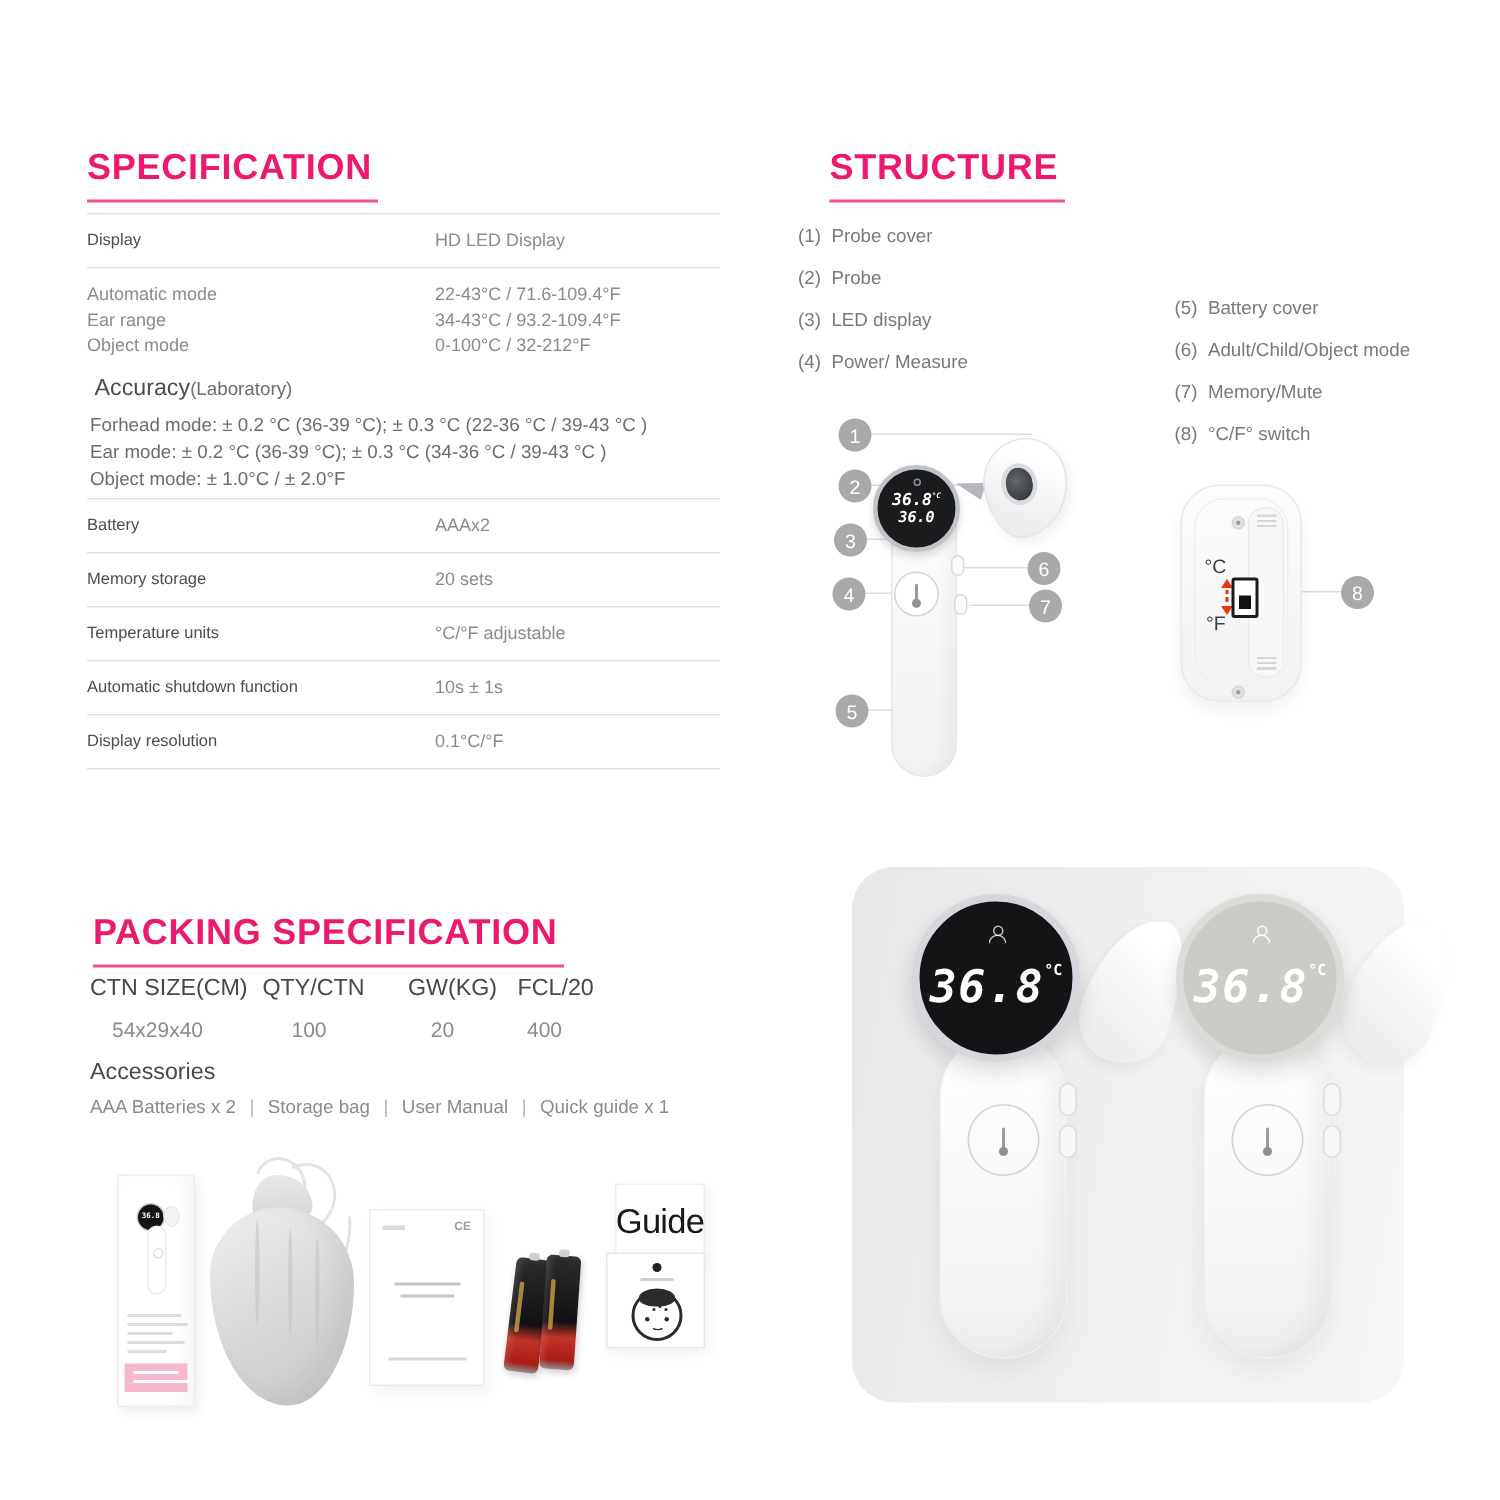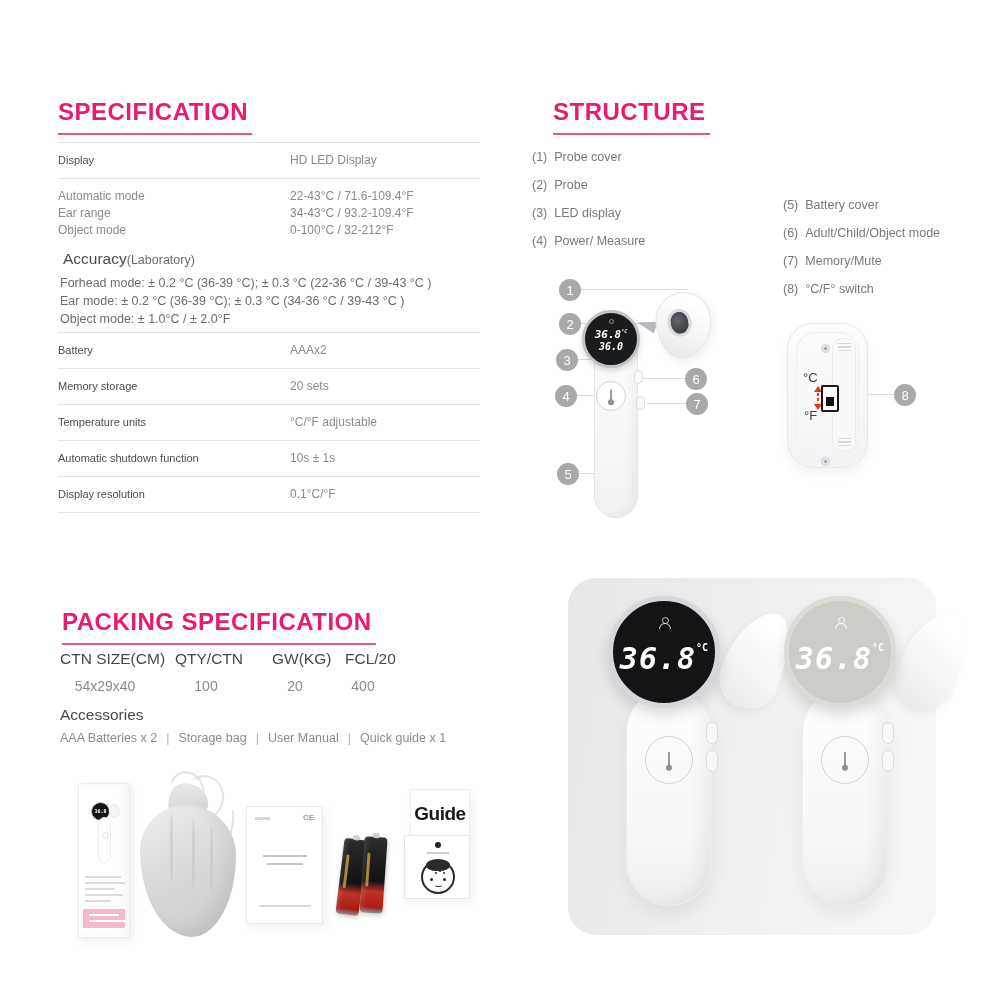--- a/index.html
+++ b/index.html
@@ -153,21 +153,21 @@
     background:linear-gradient(180deg,#2c2c2e 0%,#121214 58%,#c23327 72%,#a81d14 92%,#8c8c8c 100%);
     box-shadow:inset 3px 0 4px rgba(255,255,255,.12), 1px 2px 5px rgba(0,0,0,.2);}
   .batt::before{content:"";position:absolute;left:8px;top:-4px;width:7px;height:5px;border-radius:2px;background:#cfcfcf;}
   .batt::after{content:"";position:absolute;left:4px;top:16px;width:3px;height:34px;background:#caa23e;opacity:.8;border-radius:2px;}
   .batt.b1{left:2px;top:6px;transform:rotate(7deg);}
   .batt.b2{left:24px;top:4px;transform:rotate(4deg);}
 
   .guide{position:absolute;left:344px;top:12px;width:68px;height:130px;}
   .guide-card{position:absolute;left:6px;top:2px;width:60px;height:50px;background:#fff;border:1px solid #efefef;
     box-shadow:2px 3px 8px rgba(0,0,0,.06);display:flex;align-items:center;justify-content:center;}
-  .guide-card span{font-size:19px;font-weight:700;color:#181818;letter-spacing:-.5px;}
+  .guide-card span{font-size:23px;font-weight:400;color:#181818;letter-spacing:-.5px;}
   .guide-pack{position:absolute;left:0;top:48px;width:66px;height:64px;background:#fff;border:1px solid #e7e7e7;
     box-shadow:2px 3px 8px rgba(0,0,0,.06);}
   .gp-dot{position:absolute;left:30px;top:6px;width:6px;height:6px;border-radius:50%;background:#222;}
   .gp-line{position:absolute;left:22px;top:16px;width:22px;height:2px;background:#cfcfcf;}
   .face{position:absolute;left:16px;top:24px;width:34px;height:34px;border:2px solid #2b2b2b;border-radius:50%;background:#fff;}
   .face .hair{position:absolute;left:3px;top:-3px;width:24px;height:12px;background:#2b2b2b;
     border-radius:50% 50% 45% 45%;}
   .face .eye{position:absolute;top:16px;width:3px;height:3px;border-radius:50%;background:#2b2b2b;}
   .face .e1{left:7px;} .face .e2{left:20px;}
   .face .smile{position:absolute;left:11px;top:19px;width:9px;height:6px;border:1.5px solid transparent;

